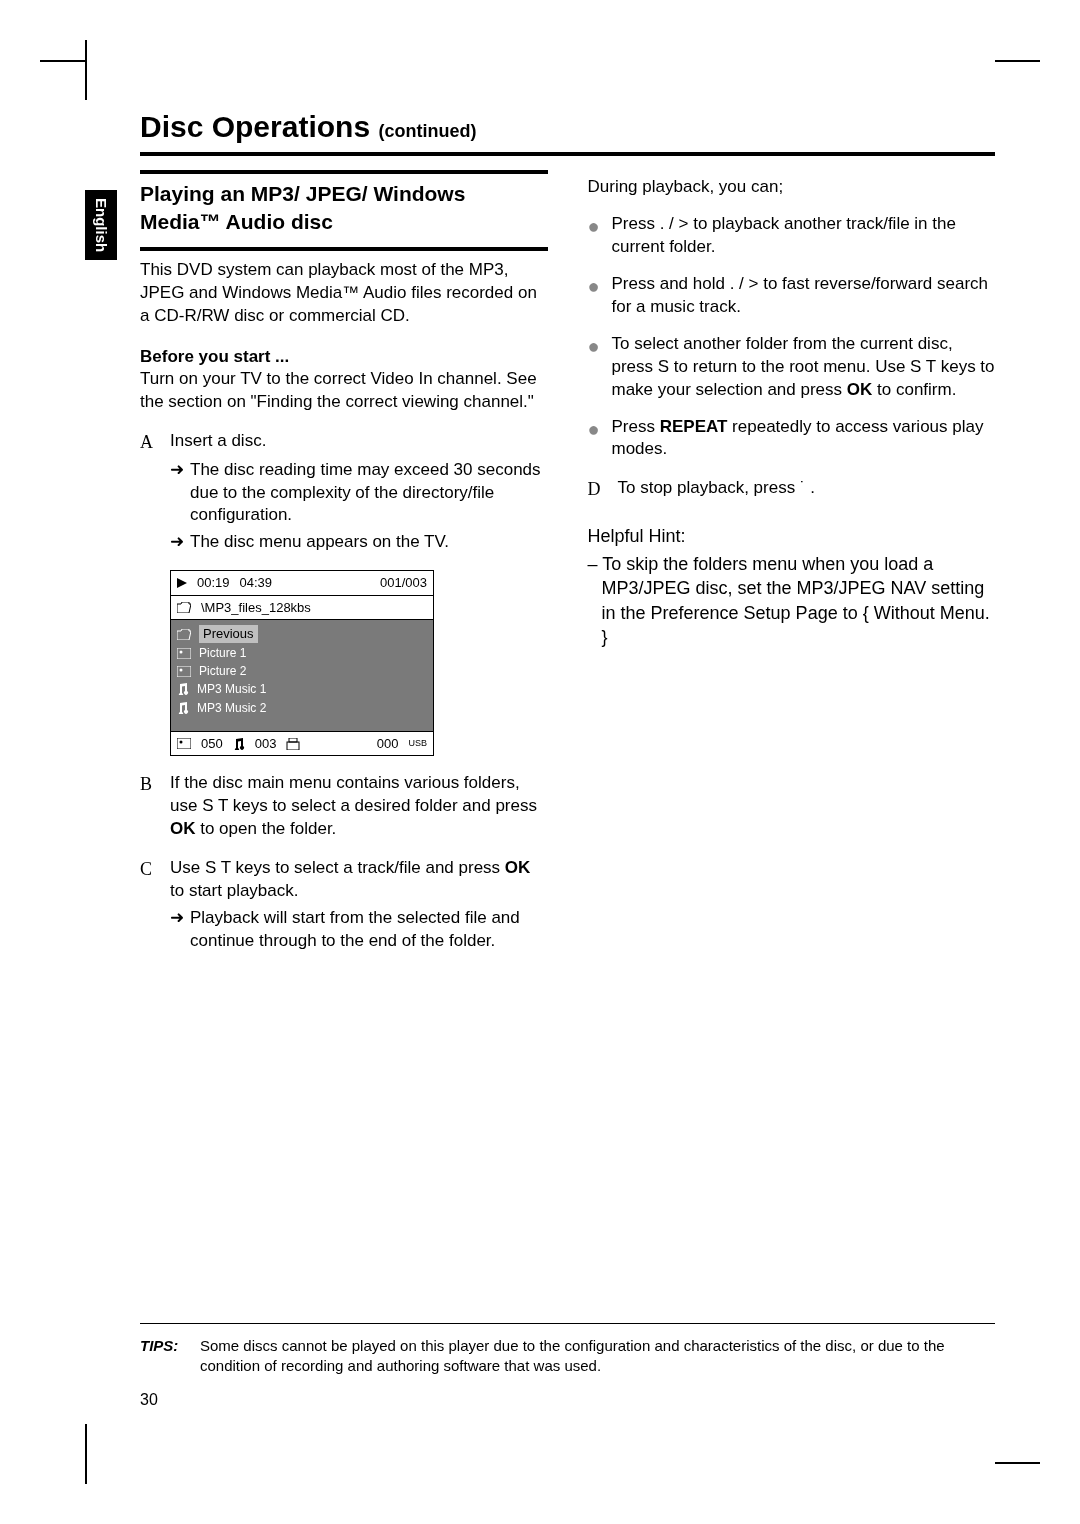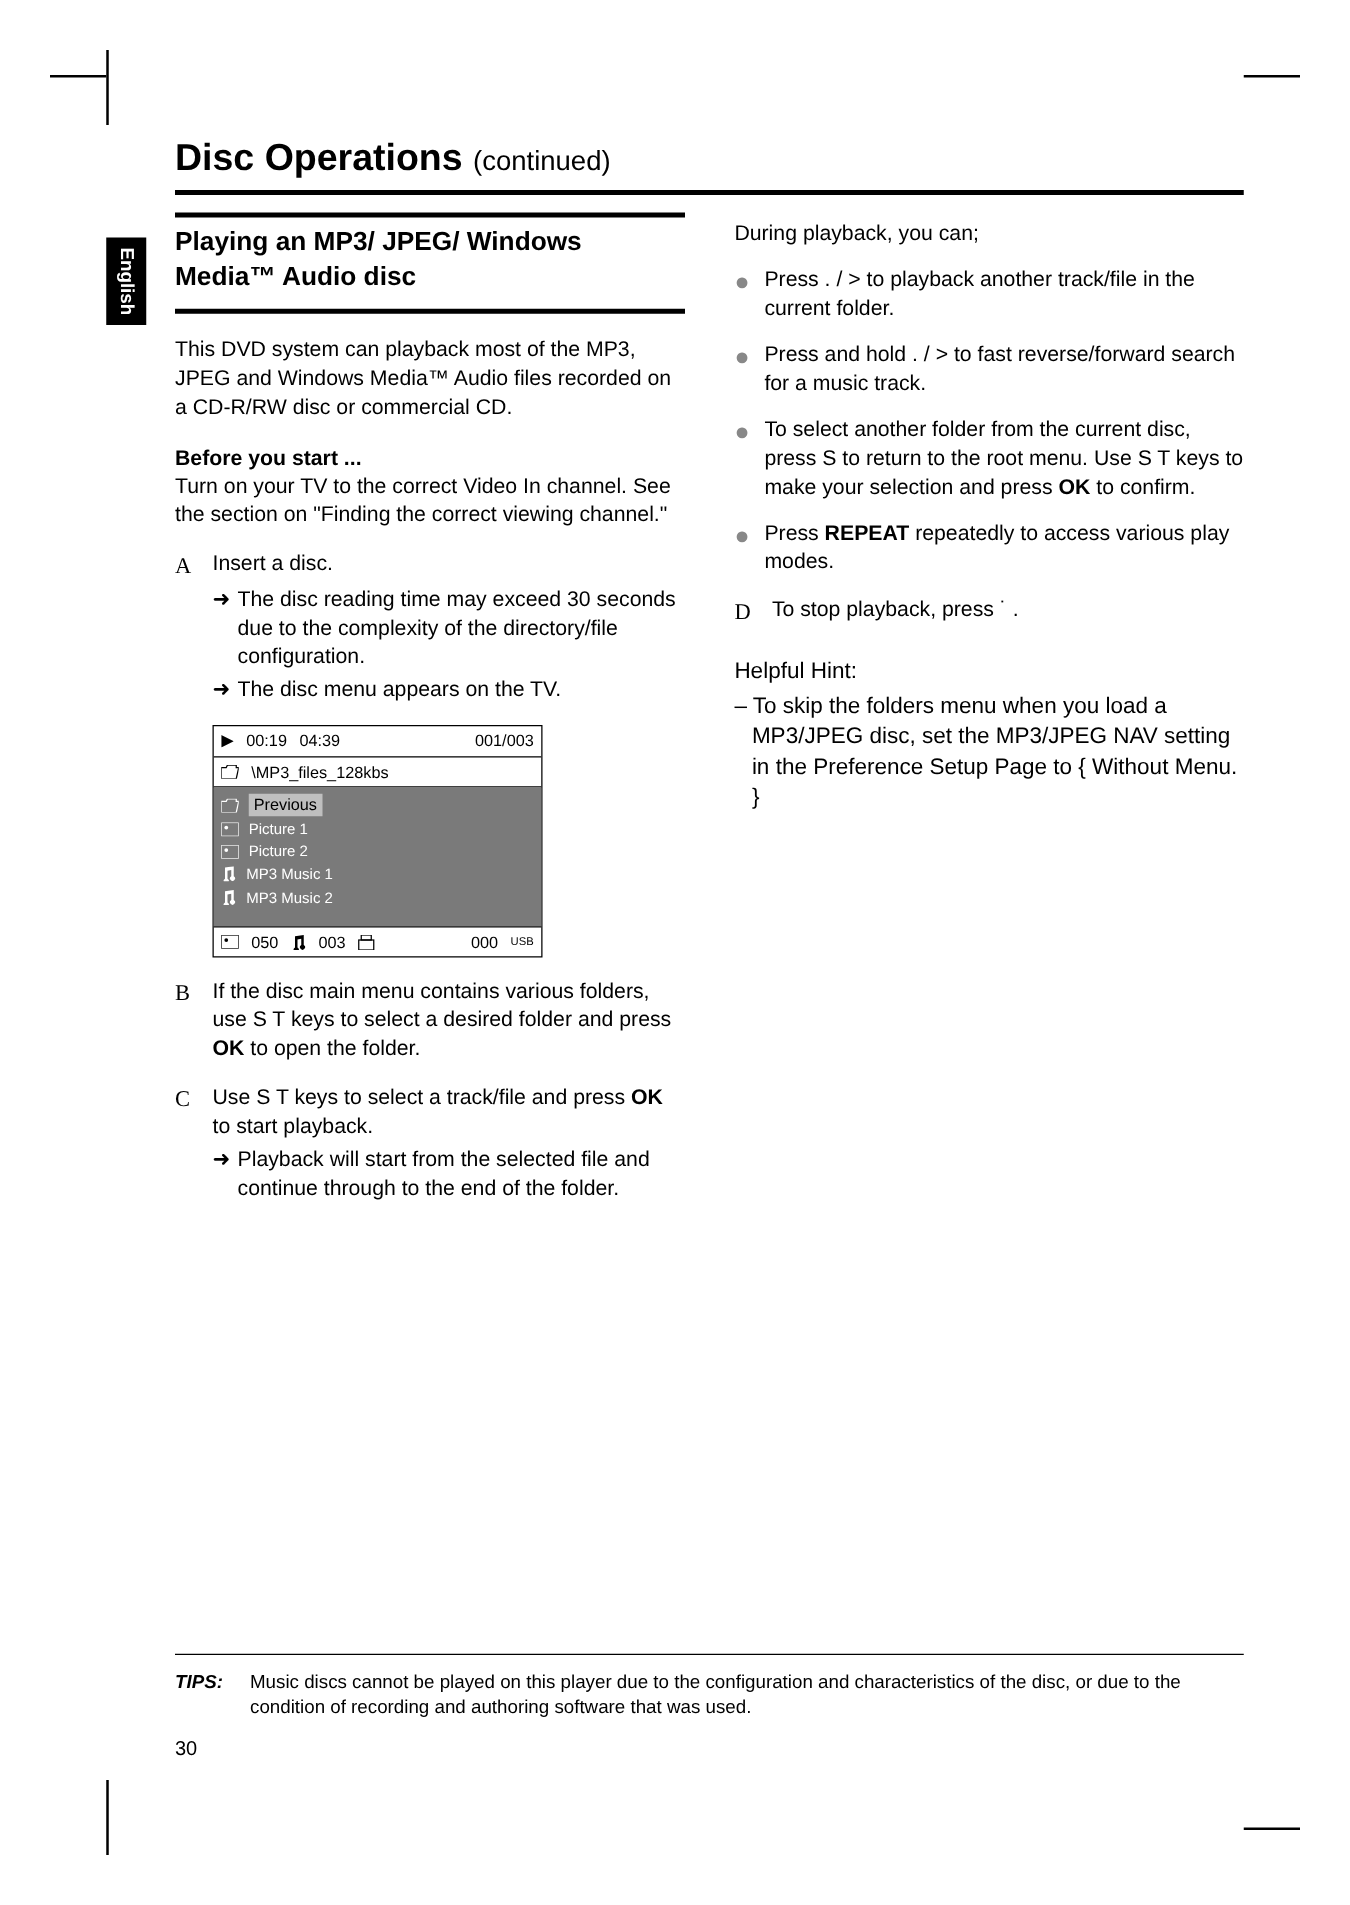--- a/index.html
+++ b/index.html
@@ -40,39 +40,39 @@
     writing-mode: vertical-rl;
     text-orientation: mixed;
   }
   .heading {
     position: absolute;
     top: 0;
     left: 55px;
     font-size: 30px;
     font-weight: bold;
   }
-  .heading .cont { font-size: 22px; font-weight: normal; }
+  .heading .cont { font-size: 18px; font-weight: bold; }
   .rule { position: absolute; left: 55px; right: 0; top: 42px; height: 4px; background: #000; }
 
   .columns {
     position: absolute;
     top: 60px;
     left: 55px;
     right: 0;
     display: flex;
     gap: 40px;
   }
   .col { flex: 1; font-size: 17px; line-height: 1.35; }
   .subhead {
     font-size: 21px;
     font-weight: bold;
     border-top: 4px solid #000;
     border-bottom: 4px solid #000;
     padding: 6px 0 10px 0;
-    margin-bottom: 18px;
+    margin-bottom: 8px;
   }
   .bys { font-weight: bold; margin-top: 18px; }
   .step { display: flex; margin-top: 16px; }
   .step-letter { font-family: "Times New Roman", serif; font-size: 18px; width: 30px; flex-shrink: 0; }
   .step-body { flex: 1; }
   .arrow-line { display: flex; padding-left: 30px; margin-top: 4px; }
   .arrow { width: 20px; flex-shrink: 0; }
   .bullet-line { display: flex; margin-top: 14px; }
   .bullet-dot { width: 24px; flex-shrink: 0; font-size: 20px; color: #888; }
   .hint-head { margin-top: 22px; font-size: 18px; }
@@ -256,16 +256,16 @@
       </div>
 
       <div class="hint-head">Helpful Hint:</div>
       <div class="hint-body">– To skip the folders menu when you load a MP3/JPEG disc, set the MP3/JPEG NAV setting in the Preference Setup Page to   { Without Menu. }</div>
     </div>
   </div>
 
   <div class="tips-rule"></div>
   <div class="tips">
     <div class="label">TIPS:</div>
-    <div>Music discs cannot be played on this player due to the configuration and characteristics of the disc, or due to the condition of recording and authoring software that was used.</div>
+    <div>Some discs cannot be played on this player due to the configuration and characteristics of the disc, or due to the condition of recording and authoring software that was used.</div>
   </div>
   <div class="pagenum">30</div>
 </div>
 
 </body></html>

